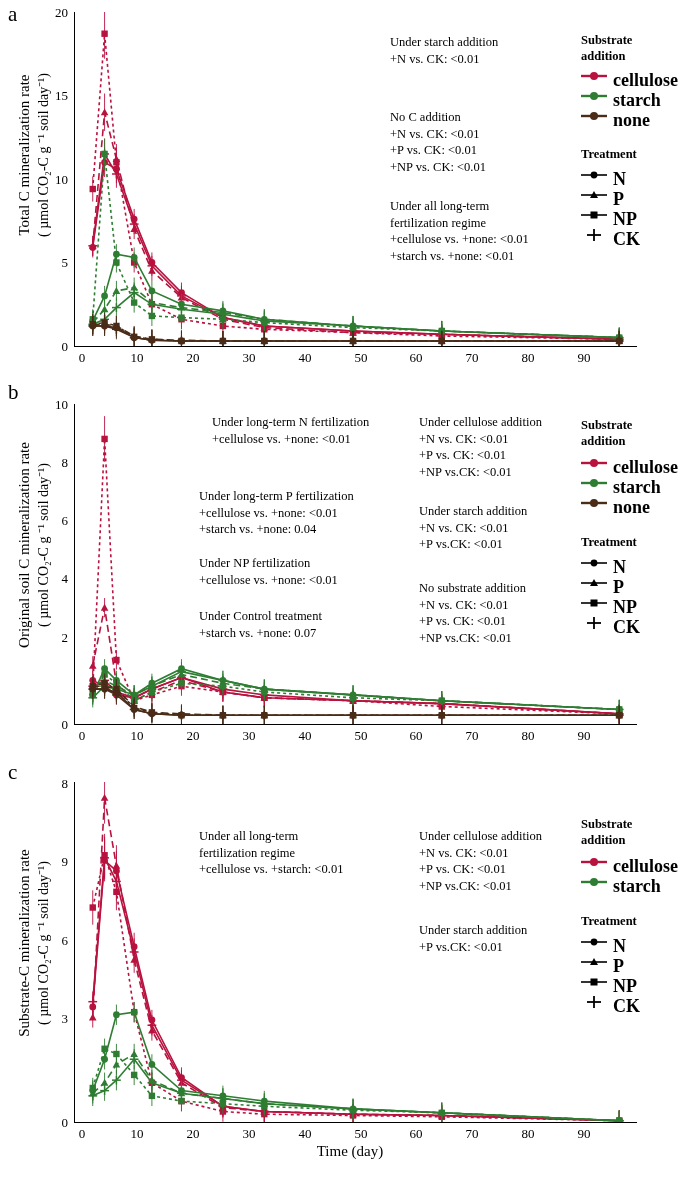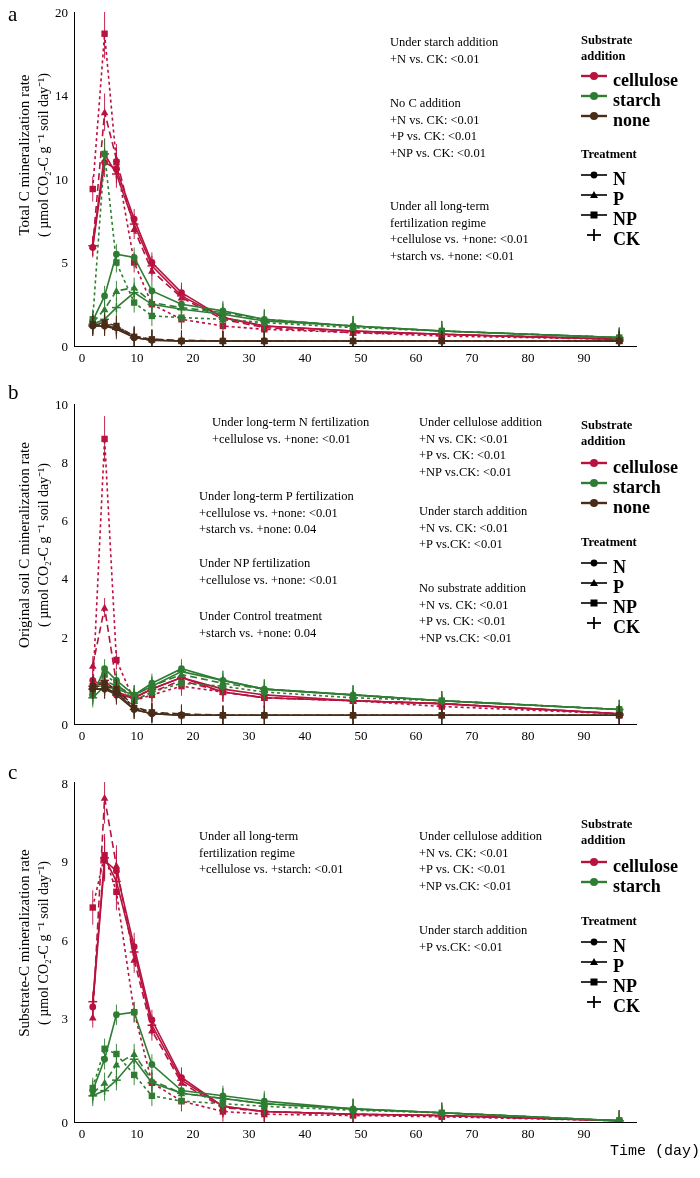--- a/index.html
+++ b/index.html
@@ -18,21 +18,21 @@
   }
   .ylabel{
     position:absolute;
     transform-origin:0 0;
     transform:rotate(-90deg);
     font-size:15px;
     text-align:center;
     white-space:nowrap;
   }
   .ylabel .l2{font-size:14px;}
-  .xlabel{position:absolute;font-size:15px;text-align:right;width:100%;font-family:Liberation Mono, monospace;}
+  .xlabel{position:absolute;font-size:15px;text-align:center;width:100%;}
 
   .plot{position:absolute;border-left:1.2px solid #000;border-bottom:1.2px solid #000;box-sizing:content-box;}
   svg{display:block;}
   .tick-label{position:absolute;font-size:13px;text-align:center;}
   .ytick-label{position:absolute;font-size:13px;text-align:right;}
 
   .annot{position:absolute;font-size:12.5px;line-height:1.32;white-space:pre-line;}
 
   .legend-title{position:absolute;font-size:12.5px;font-weight:bold;line-height:1.25;white-space:pre-line;}
   .legend-item{position:absolute;font-size:18px;font-weight:bold;}
@@ -372,39 +372,39 @@
         <line x1="366.7789473684211" y1="318.97" x2="366.7789473684211" y2="334" stroke="#4a2c18" stroke-width="0.9"></line>
         <line x1="366.7789473684211" y1="324.59000000000003" x2="366.7789473684211" y2="333.39" stroke="#4a2c18" stroke-width="1.5"></line>
         <line x1="362.3789473684211" y1="328.99" x2="371.17894736842106" y2="328.99" stroke="#4a2c18" stroke-width="1.5"></line>
         <line x1="544.2526315789473" y1="318.97" x2="544.2526315789473" y2="334" stroke="#4a2c18" stroke-width="0.9"></line>
         <line x1="544.2526315789473" y1="324.59000000000003" x2="544.2526315789473" y2="333.39" stroke="#4a2c18" stroke-width="1.5"></line>
         <line x1="539.8526315789474" y1="328.99" x2="548.6526315789473" y2="328.99" stroke="#4a2c18" stroke-width="1.5"></line>
       </svg>
   </div>
 
   <div class="ytick-label" style="left:30px;top:5px;width:38px;">20</div>
-  <div class="ytick-label" style="left:30px;top:88px;width:38px;">14</div>
+  <div class="ytick-label" style="left:30px;top:88px;width:38px;">15</div>
   <div class="ytick-label" style="left:30px;top:172px;width:38px;">10</div>
   <div class="ytick-label" style="left:30px;top:255px;width:38px;">5</div>
   <div class="ytick-label" style="left:30px;top:339px;width:38px;">0</div>
 
   <div class="tick-label" style="left:72px;top:350px;width:20px;">0</div>
   <div class="tick-label" style="left:127px;top:350px;width:20px;">10</div>
   <div class="tick-label" style="left:183px;top:350px;width:20px;">20</div>
   <div class="tick-label" style="left:239px;top:350px;width:20px;">30</div>
   <div class="tick-label" style="left:295px;top:350px;width:20px;">40</div>
   <div class="tick-label" style="left:351px;top:350px;width:20px;">50</div>
   <div class="tick-label" style="left:406px;top:350px;width:20px;">60</div>
   <div class="tick-label" style="left:462px;top:350px;width:20px;">70</div>
   <div class="tick-label" style="left:518px;top:350px;width:20px;">80</div>
   <div class="tick-label" style="left:574px;top:350px;width:20px;">90</div>
 
   <div class="annot" style="left:390px;top:34px;">Under starch addition
 +N vs. CK: &lt;0.01</div>
-  <div class="annot" style="left:390px;top:95px;">No C addition
+  <div class="annot" style="left:390px;top:109px;">No C addition
 +N vs. CK: &lt;0.01
 +P vs. CK: &lt;0.01
 +NP vs. CK: &lt;0.01</div>
   <div class="annot" style="left:390px;top:198px;">Under all long-term
 fertilization regime
 +cellulose vs. +none: &lt;0.01
 +starch vs. +none: &lt;0.01</div>
 
   <div class="legend-title" style="left:581px;top:33px;">Substrate
 addition</div>
@@ -804,21 +804,21 @@
   <div class="tick-label" style="left:574px;top:350px;width:20px;">90</div>
 
   <div class="annot" style="left:212px;top:36px;">Under long-term N fertilization
 +cellulose vs. +none: &lt;0.01</div>
   <div class="annot" style="left:199px;top:110px;">Under long-term P fertilization
 +cellulose vs. +none: &lt;0.01
 +starch vs. +none: 0.04</div>
   <div class="annot" style="left:199px;top:177px;">Under NP fertilization
 +cellulose vs. +none: &lt;0.01</div>
   <div class="annot" style="left:199px;top:230px;">Under Control treatment
-+starch vs. +none: 0.04</div>
++starch vs. +none: 0.07</div>
 
   <div class="annot" style="left:419px;top:36px;">Under cellulose addition
 +N vs. CK: &lt;0.01
 +P vs. CK: &lt;0.01
 +NP vs.CK: &lt;0.01</div>
   <div class="annot" style="left:419px;top:125px;">Under starch addition
 +N vs. CK: &lt;0.01
 +P vs.CK: &lt;0.01</div>
   <div class="annot" style="left:419px;top:202px;">No substrate addition
 +N vs. CK: &lt;0.01

